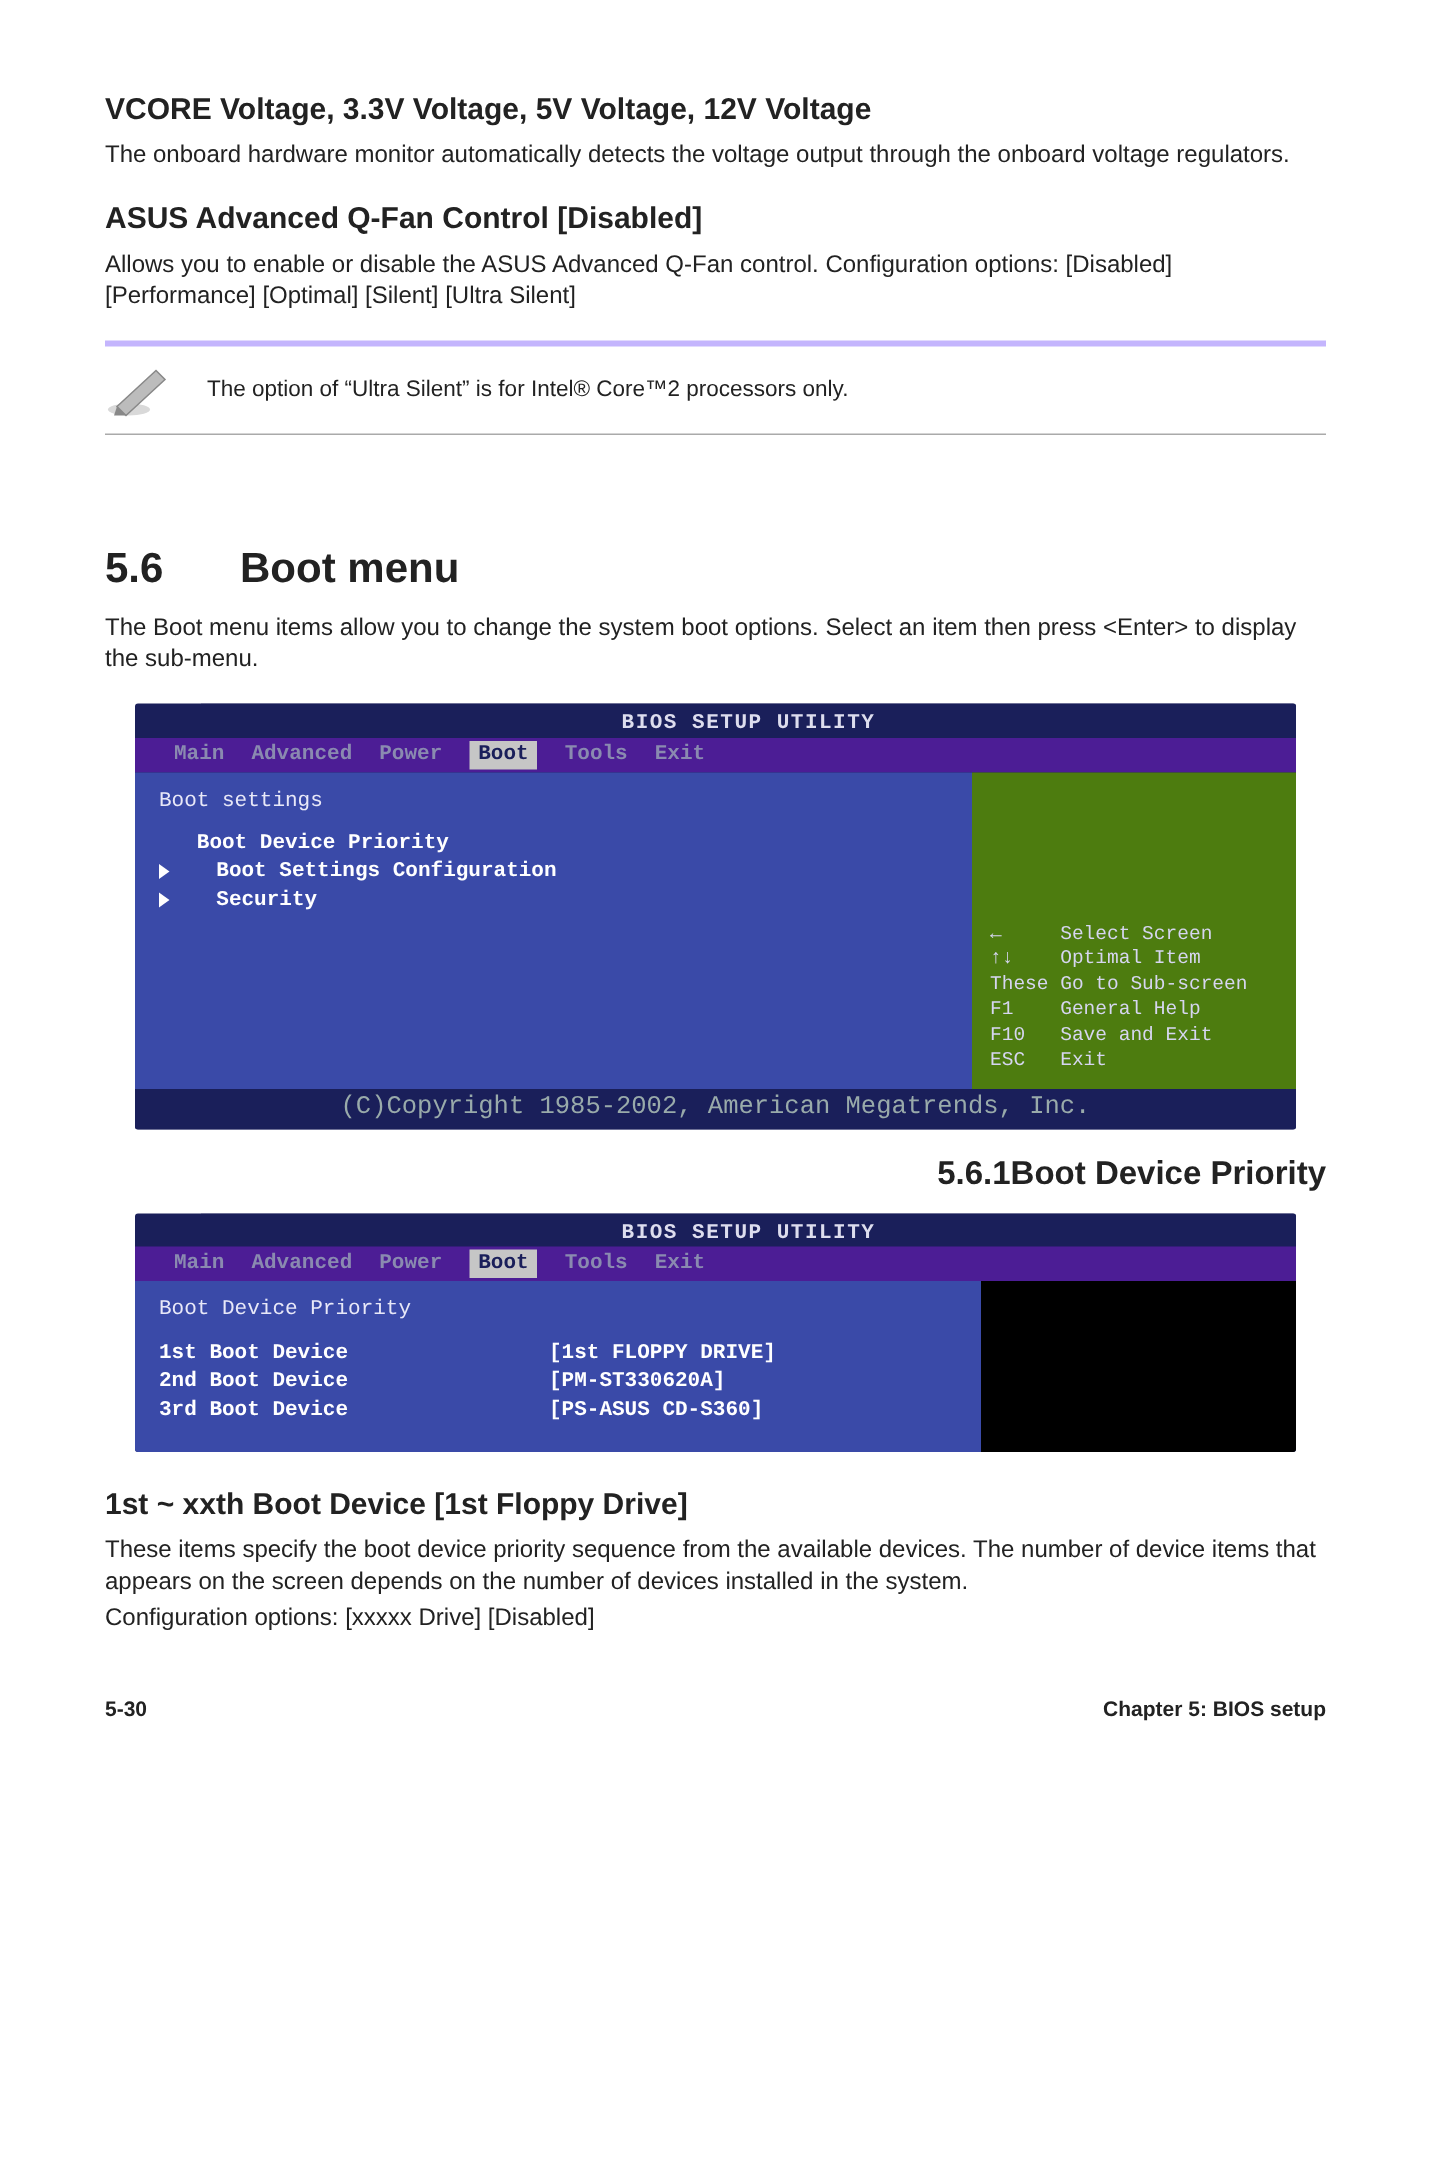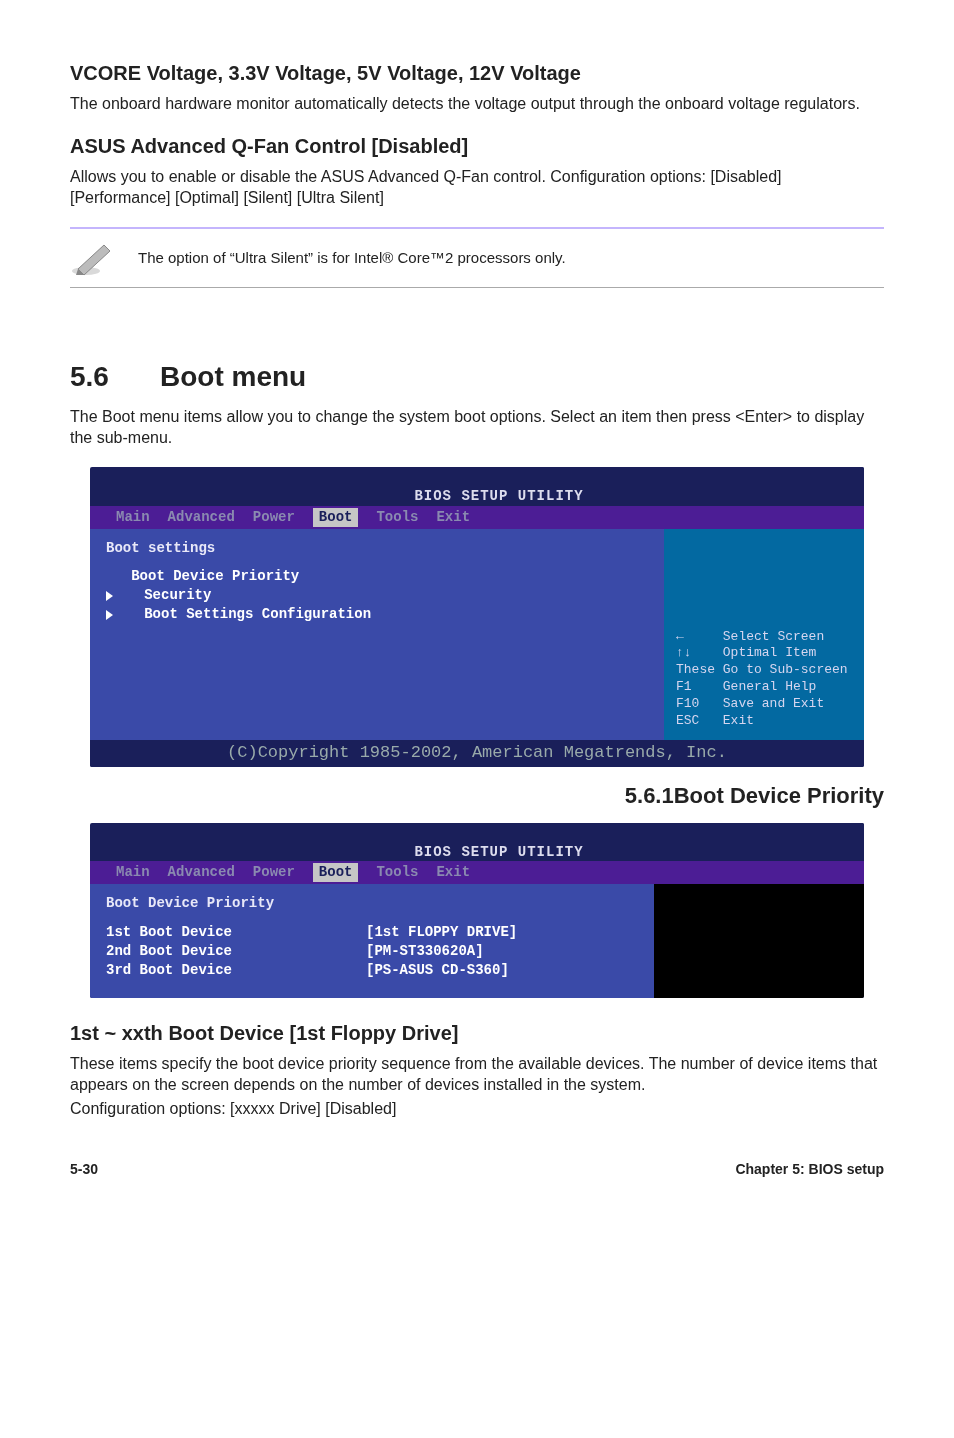--- a/index.html
+++ b/index.html
@@ -16,21 +16,21 @@
     font-size: 20px;
     font-weight: bold;
     margin-bottom: 6px;
   }
   p.body {
     margin-bottom: 18px;
   }
   .note-block {
     display: flex;
     align-items: center;
-    border-top: 2px solid #c4b5fd;
+    border-top: 4px solid #c4b5fd;
     border-bottom: 1px solid #aaa;
     padding: 10px 0;
     margin: 10px 0 30px 0;
     gap: 24px;
   }
   .note-block .icon svg { display:block; }
   .note-block .txt { font-size: 15px; }
   h1.section {
     font-size: 28px;
     font-weight: bold;
@@ -43,21 +43,21 @@
     border-radius: 2px;
     overflow: hidden;
     font-family: "Courier New", monospace;
     font-size: 14px;
     background: #1a1f5a;
   }
   .bios .title-row {
     text-align: center;
     color: #dde;
     font-weight: bold;
-    padding-top: 20px;
+    padding-top: 4px;
     background: #1a1f5a;
     letter-spacing: 1px;
     margin-left: 44px;
   }
   .bios .tabs {
     display: flex;
     gap: 18px;
     padding: 2px 26px 2px 26px;
     background: #4c1d95;
     color: #8a8ab0;
@@ -74,26 +74,26 @@
   .bios .left {
     flex: 1;
     background: #3a4aa8;
     color: #fff;
     padding: 10px 16px 70px 16px;
     font-weight: bold;
   }
   .bios .left .hdr {
     color: #e8e8f8;
     margin-bottom: 10px;
-    font-weight: bold;
+    font-weight: normal;
   }
   .bios .left .row { white-space: pre; }
   .bios .right {
-    width: 200px;
-    background: #0369a1;
+    width: 216px;
+    background: #4d7c0f;
     color: #d6d6f0;
     padding: 10px 12px 10px 12px;
     font-size: 13px;
     position: relative;
   }
   .bios .help-list { margin-top: 90px; }
   .bios .help-list div { white-space: pre; line-height:1.3; }
   .bios .copyright {
     background: #1a1f5a;
     color: #9aa;
@@ -155,22 +155,22 @@
     <span>Power</span>
     <span class="active">Boot</span>
     <span>Tools</span>
     <span>Exit</span>
   </div>
   <div class="panes">
     <div class="left">
       <div class="hdr">Boot settings</div>
       <div class="row">   Boot Device Priority</div>
       <div class="row"></div>
+      <div class="row"><span class="tri"></span><span>   Boot Settings Configuration</span></div>
       <div class="row"><span class="tri"></span><span>   Security</span></div>
-      <div class="row"><span class="tri"></span><span>   Boot Settings Configuration</span></div>
     </div>
     <div class="right">
       <div class="help-list">
         <div>←     Select Screen</div>
         <div>↑↓    Optimal Item</div>
         <div>These Go to Sub-screen</div>
         <div>F1    General Help</div>
         <div>F10   Save and Exit</div>
         <div>ESC   Exit</div>
       </div>

